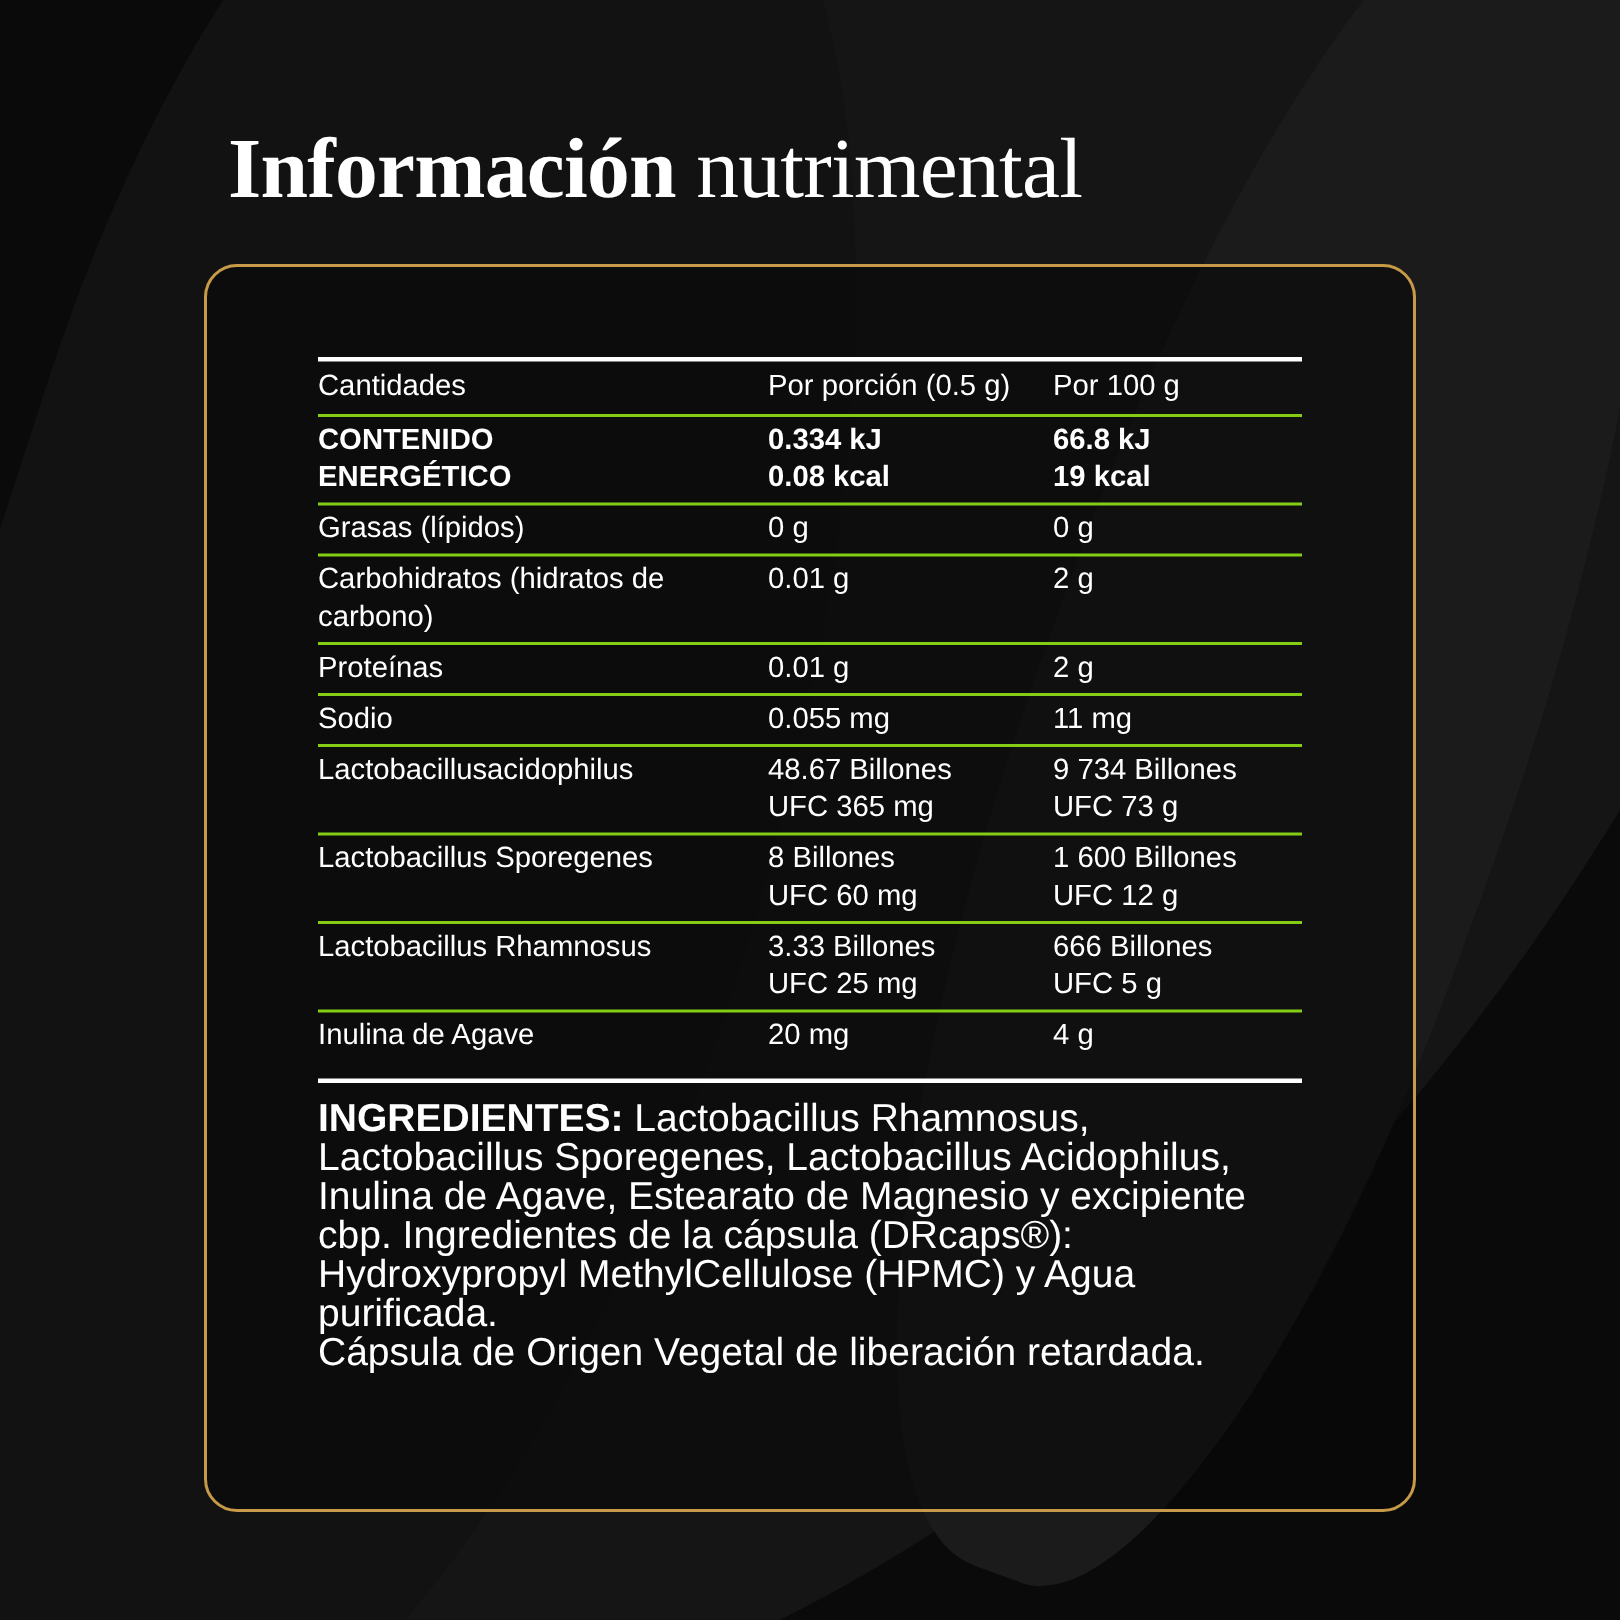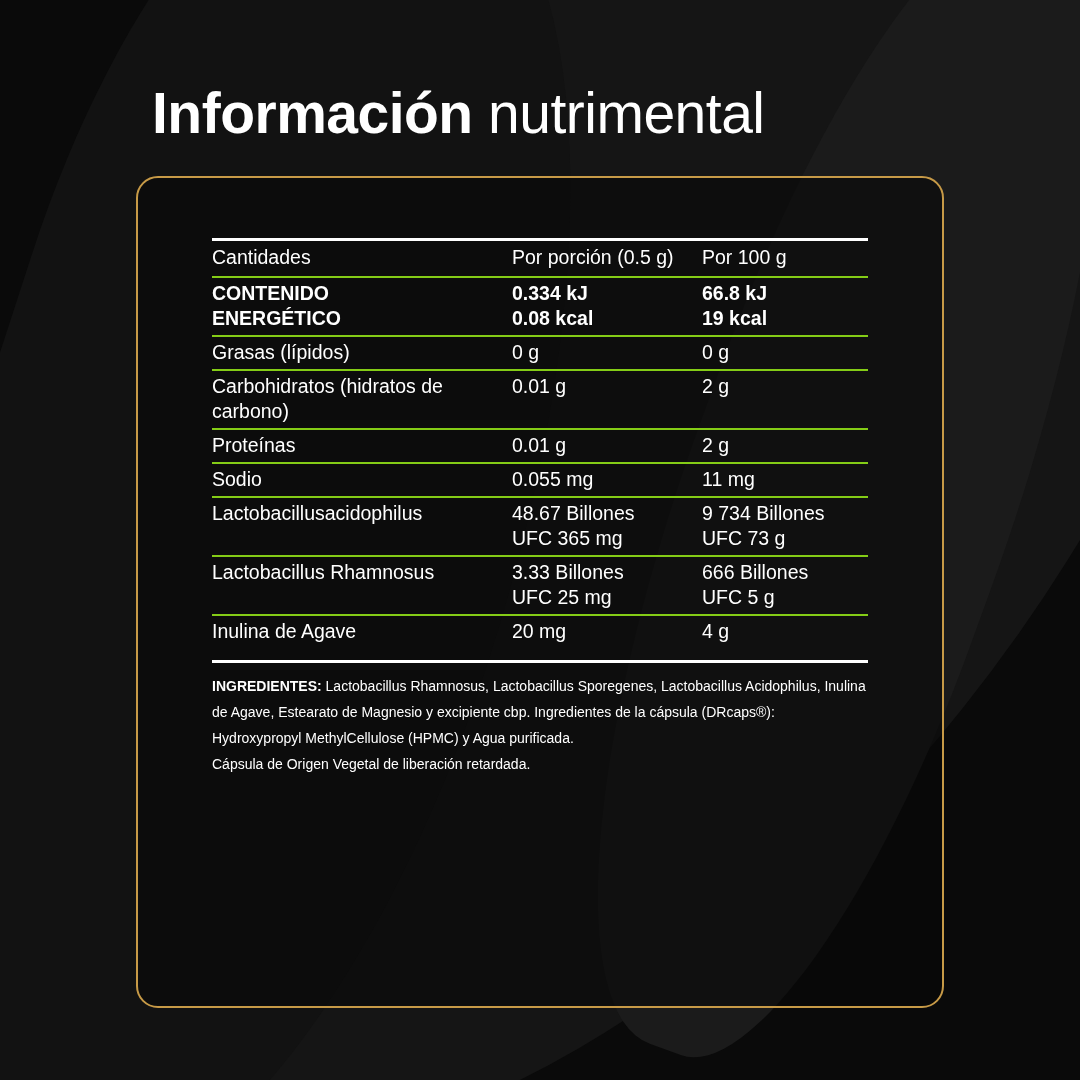--- a/index.html
+++ b/index.html
@@ -44,20 +44,21 @@
   }
 
   .title {
     position: absolute;
     left: 152px; top: 78px;
     font-size: 57px;
     line-height: 70px;
     color: #ffffff;
     white-space: nowrap;
     letter-spacing: -0.5px;
+    font-family: Liberation Serif, serif;
   }
   .title .bold { font-weight: bold; }
   .title .light { font-weight: 300; }
 
   .card {
     position: absolute;
     left: 136px; top: 176px;
     width: 808px; height: 832px;
     border: 2px solid #c79a47;
     border-radius: 22px;
@@ -98,21 +99,21 @@
   .rule-top { border-top: 3px solid #ffffff; }
   .rule { border-top: 2px solid #84cc16; }
   .strong { font-weight: bold; }
   .sub { display:block; }
 
   .ingredients {
     margin-top: 12px;
     padding-top: 10px;
     border-top: 3px solid #ffffff;
     color: #ffffff;
-    font-size: 14px;
+    font-size: 26px;
     line-height: 26px;
   }
   .ingredients .lbl { font-weight: bold; }
 </style>
 </head>
 <body>
 
 <div id="page">
 
   <div class="swoosh swoosh-a"></div>
@@ -181,20 +182,31 @@
         <td class="c2">
           <span class="sub">48.67 Billones</span>
           <span class="sub">UFC 365 mg</span>
         </td>
         <td class="c3">
           <span class="sub">9 734 Billones</span>
           <span class="sub">UFC 73 g</span>
         </td>
       </tr>
 
+      <tr class="rule">
+        <td class="c1">Lactobacillus Sporegenes</td>
+        <td class="c2">
+          <span class="sub">8 Billones</span>
+          <span class="sub">UFC 60 mg</span>
+        </td>
+        <td class="c3">
+          <span class="sub">1 600 Billones</span>
+          <span class="sub">UFC 12 g</span>
+        </td>
+      </tr>
 
       <tr class="rule">
         <td class="c1">Lactobacillus Rhamnosus</td>
         <td class="c2">
           <span class="sub">3.33 Billones</span>
           <span class="sub">UFC 25 mg</span>
         </td>
         <td class="c3">
           <span class="sub">666 Billones</span>
           <span class="sub">UFC 5 g</span>

